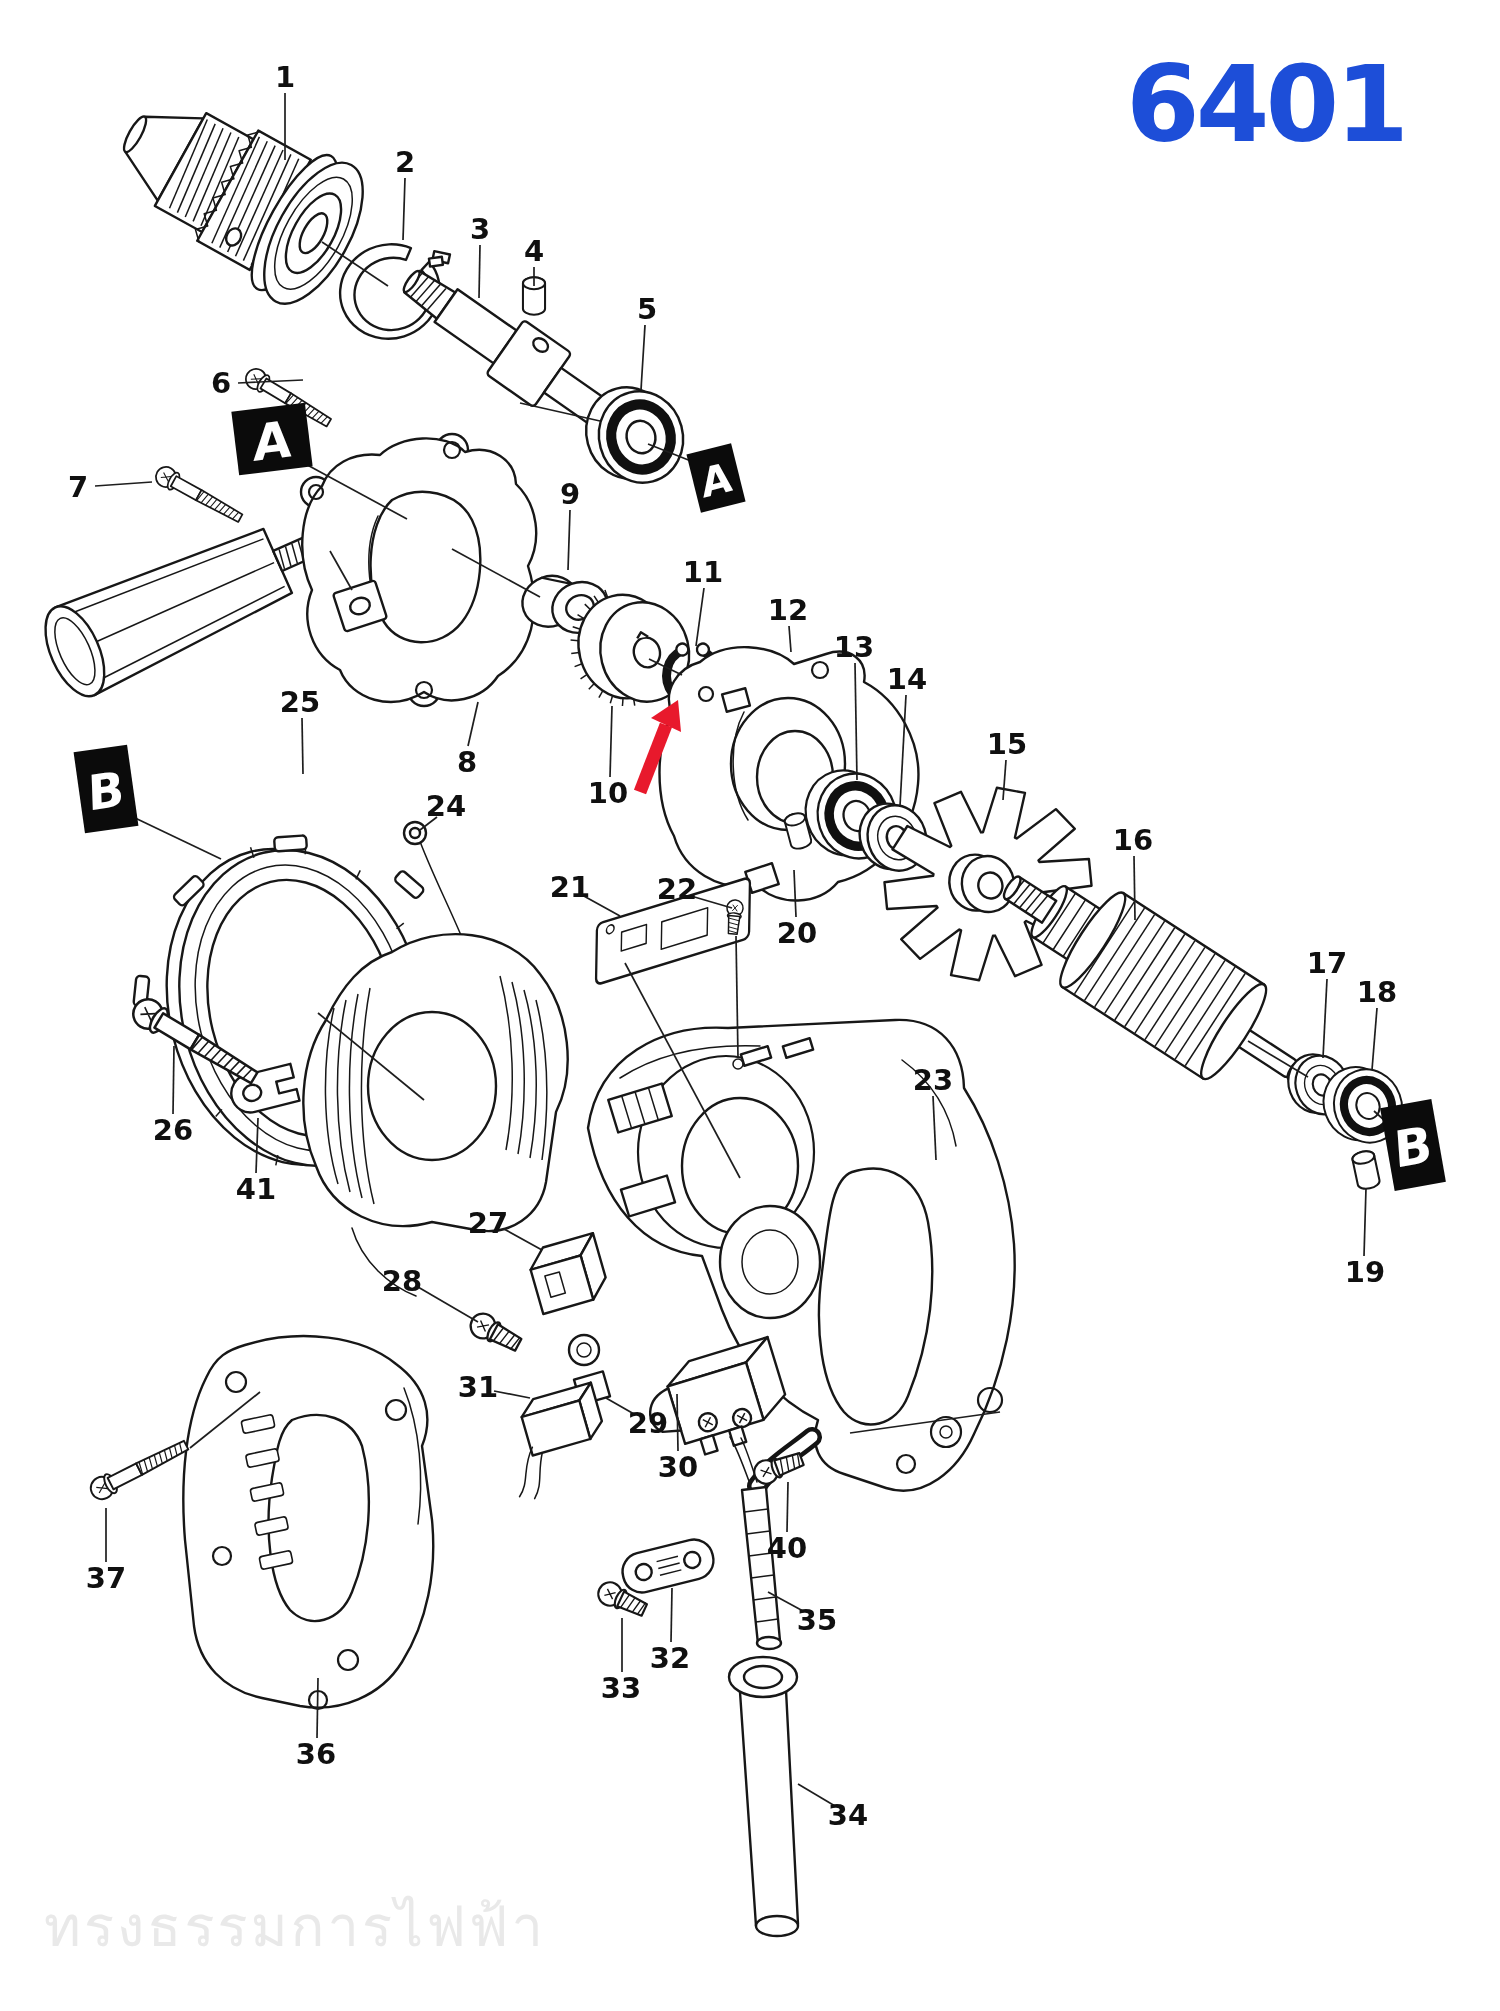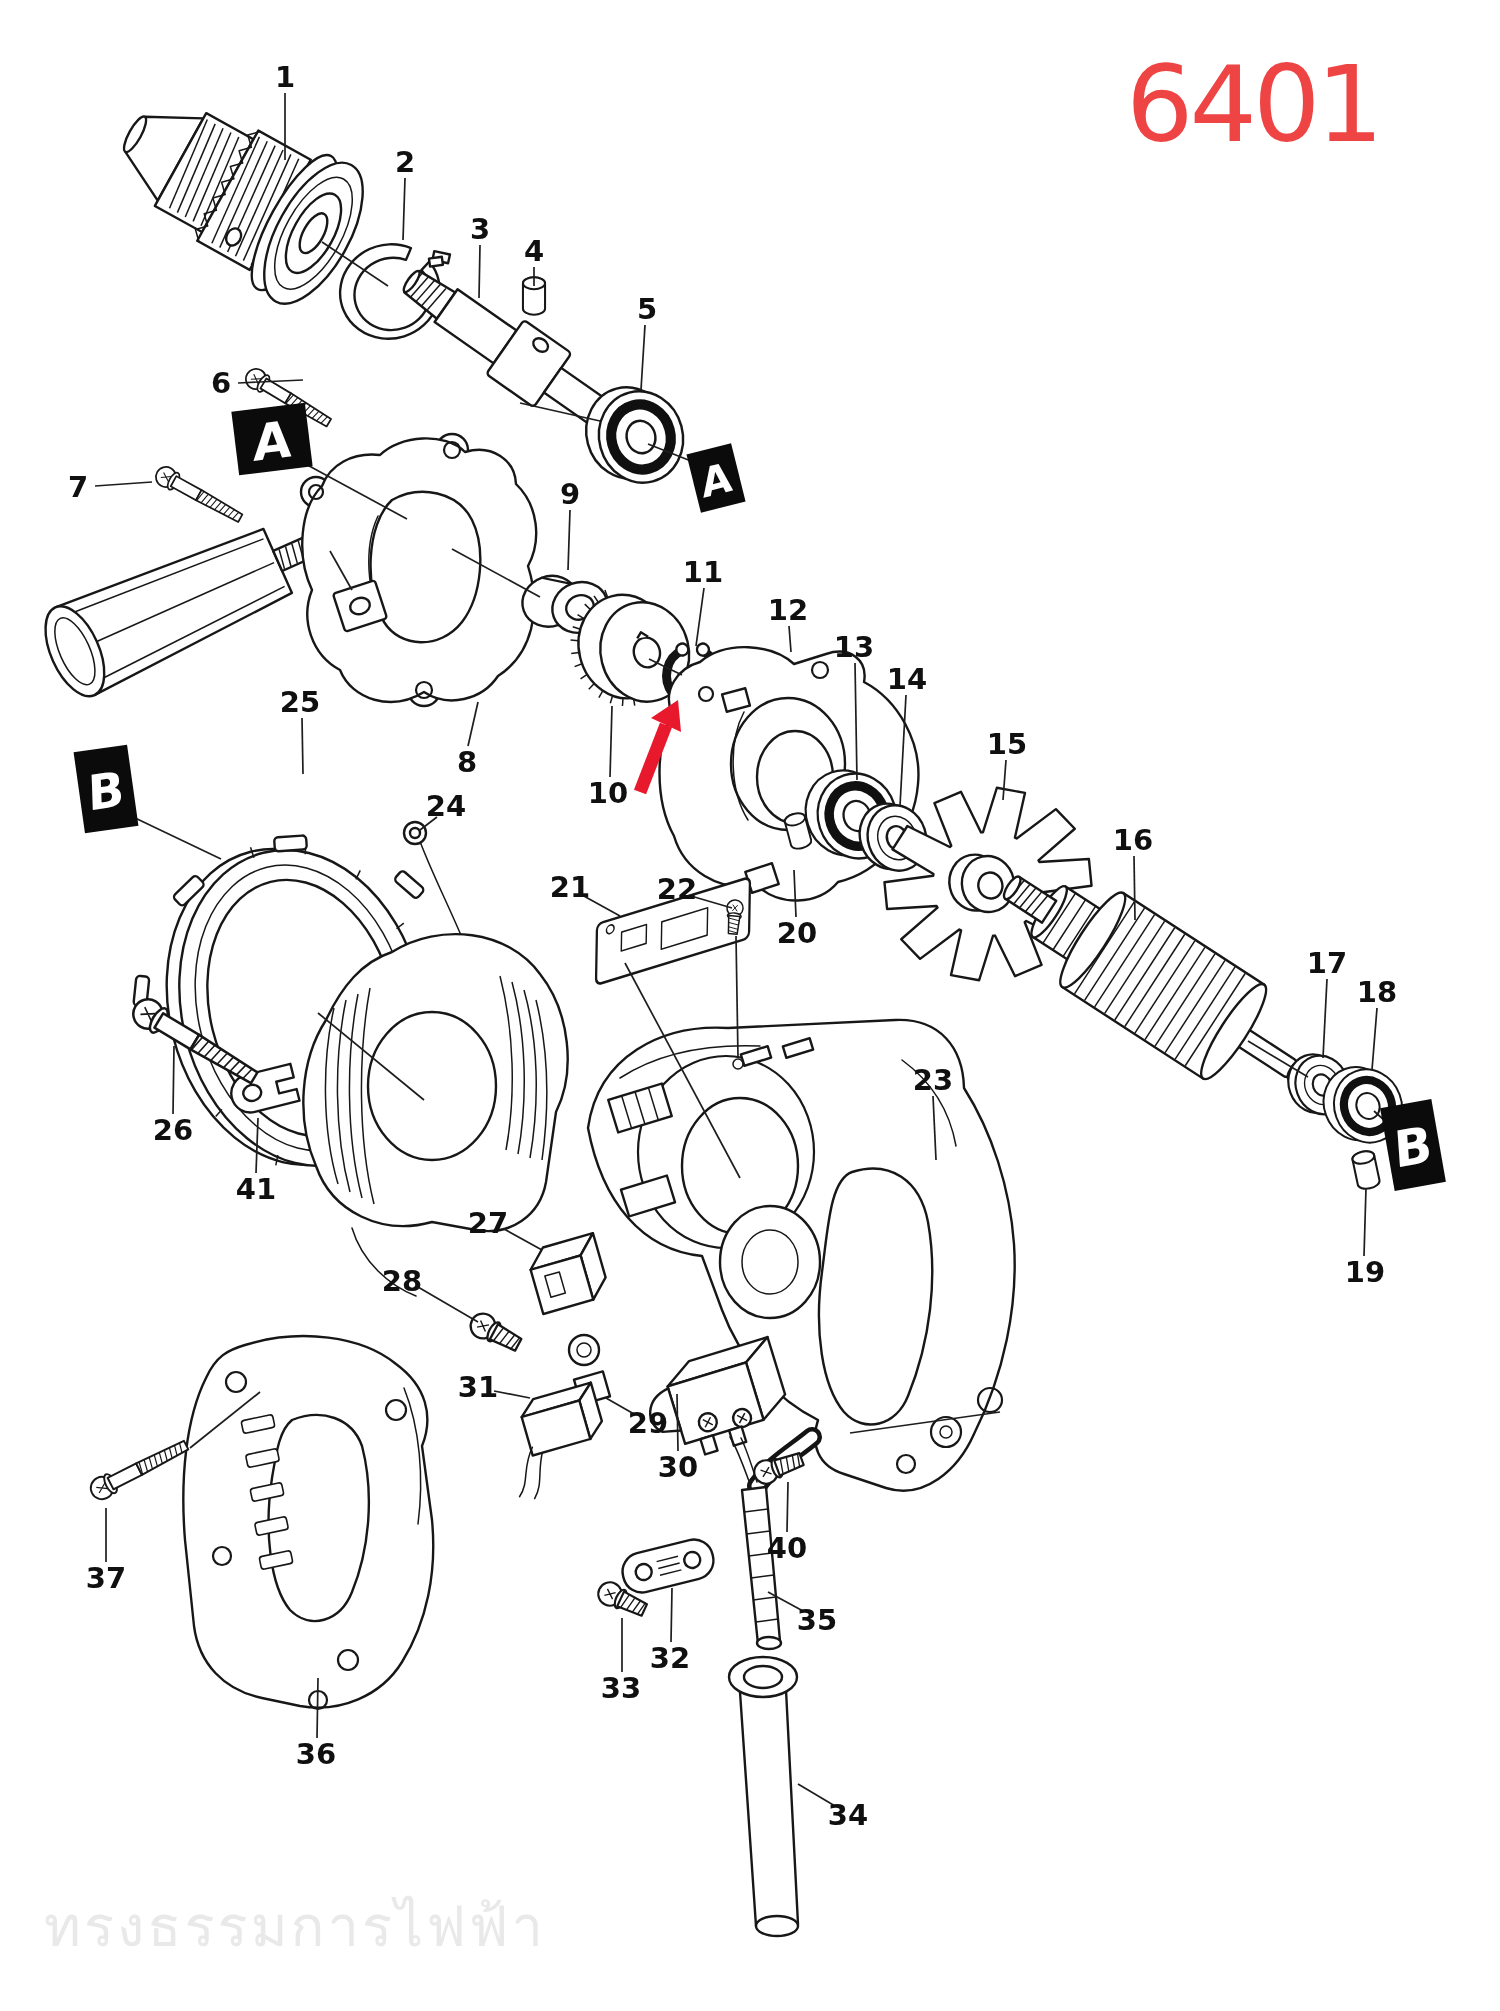--- a/index.html
+++ b/index.html
@@ -1,19 +1,19 @@
 <!DOCTYPE html>
 <html><head>
 <meta charset="utf-8">
 <style>
   html,body{margin:0;padding:0;background:#fff}
   #stage{position:relative;width:1500px;height:2011px;background:#fff;overflow:hidden;
          font-family:"DejaVu Sans","Liberation Sans",sans-serif}
-  #model-title{position:absolute;top:52px;left:1126px;font-size:106px;font-weight:normal;
-         letter-spacing:-4px;color:#ef4444;line-height:1}
+  #model-title{position:absolute;top:52px;left:1126px;font-size:106px;font-weight:bold;
+         letter-spacing:-4px;color:#1d4ed8;line-height:1}
   #watermark{position:absolute;top:1882px;left:44px;font-size:56px;color:#e9e9e9;
          letter-spacing:3px;white-space:nowrap}
   svg{position:absolute;top:0;left:0}
   .p{fill:#fff;stroke:#171717;stroke-width:2.4;stroke-linejoin:round}
   .l{fill:none;stroke:#171717;stroke-width:2.2;stroke-linecap:round;stroke-linejoin:round}
   .thin{stroke-width:1.5}
   .h{stroke:#171717;stroke-width:1.5;fill:none}
   .ld{stroke:#1e1e1e;stroke-width:1.7;fill:none}
   .ct{font-size:29px;font-weight:600;fill:#101010;text-anchor:middle}
   .mk{font-weight:bold;fill:#fff;text-anchor:middle}

